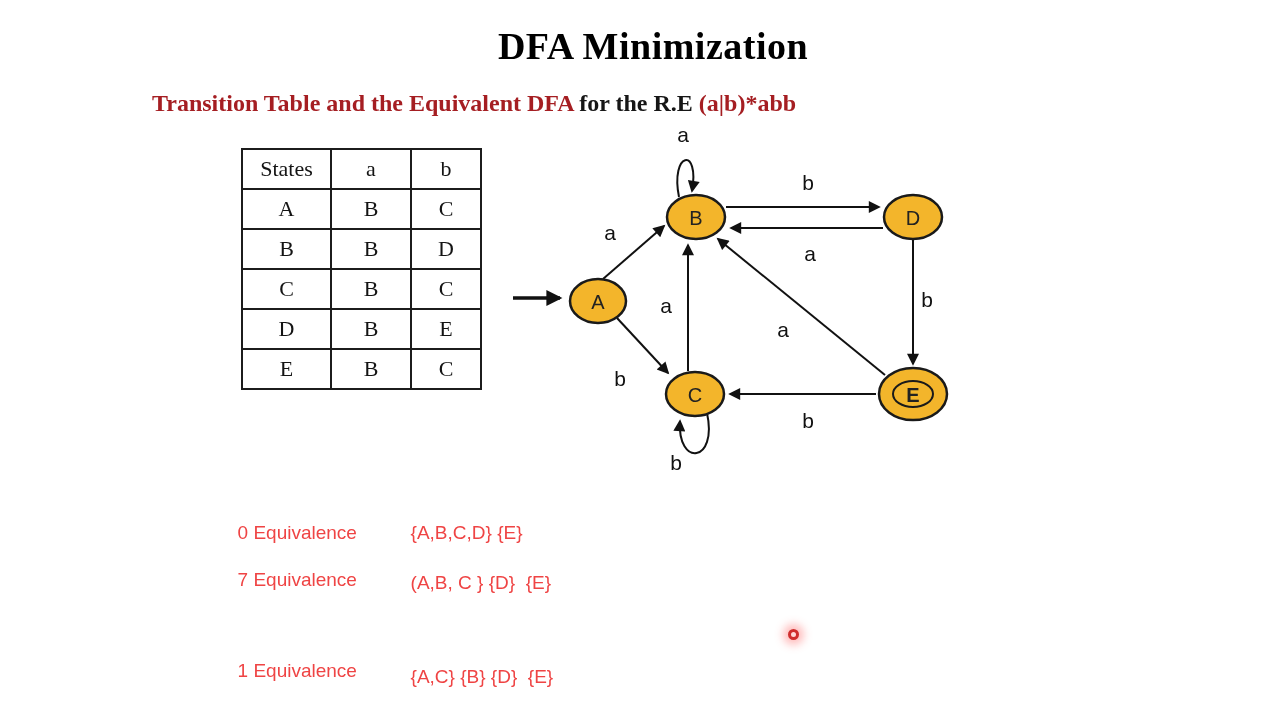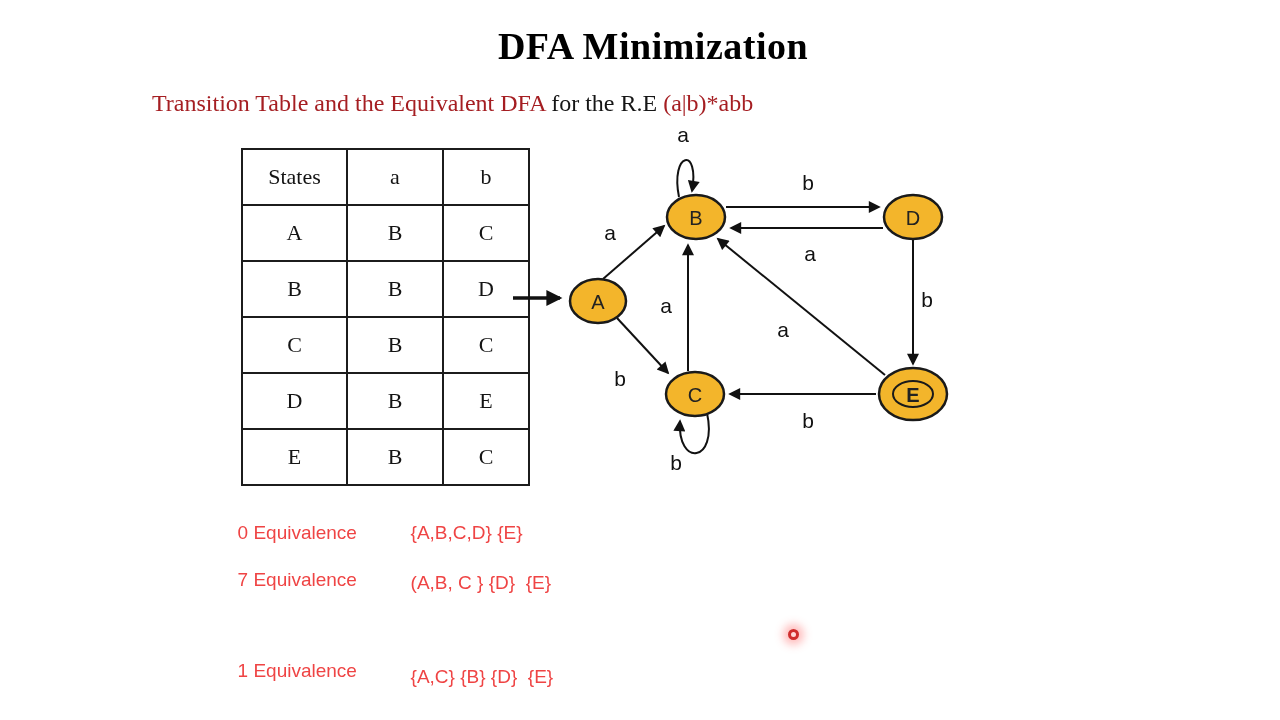--- a/index.html
+++ b/index.html
@@ -7,30 +7,30 @@
     width:1280px; height:720px; background:#ffffff; position:relative;
     overflow:hidden; font-family:"Liberation Sans", sans-serif; color:#111;
   }
   .slide-title {
     position:absolute; top:24px; left:13px; width:1280px; text-align:center;
     font-family:"Liberation Serif", serif; font-weight:700; font-size:38px;
     color:#000; letter-spacing:0.5px;
   }
   .subtitle {
     position:absolute; left:152px; top:90px; white-space:pre;
-    font-family:"Liberation Serif", serif; font-weight:400; font-size:24px; color:#161616;
+    font-family:"Liberation Serif", serif; font-weight:700; font-size:24px; color:#161616;
   }
   .subtitle .red { color:#a51e22; }
   .ttable {
     position:absolute; left:241px; top:148px; border-collapse:collapse;
     font-family:"Liberation Serif", serif; font-size:22px; color:#141414;
   }
   .ttable th, .ttable td {
     border:2px solid #1c1c1c; text-align:center; vertical-align:middle;
-    font-weight:400; padding:9px; height:36px;
+    font-weight:400; padding:1px; height:36px;
   }
   .col-states { width:85px; } .col-a { width:76px; } .col-b { width:66px; }
   .dfa-svg { position:absolute; left:0; top:0; width:1280px; height:720px; }
   .edge { stroke:#111; stroke-width:2; fill:none; }
   .edge-thick { stroke:#111; stroke-width:3.5; fill:none; }
   .state { fill:#f3b52b; stroke:#1a1a1a; stroke-width:2.5; }
   .state-inner { fill:none; stroke:#1a1a1a; stroke-width:2; }
   .state-label { font-family:"Liberation Sans", sans-serif; font-size:20px; fill:#222;
     text-anchor:middle; dominant-baseline:central; }
   .state-label.final { font-weight:700; }

